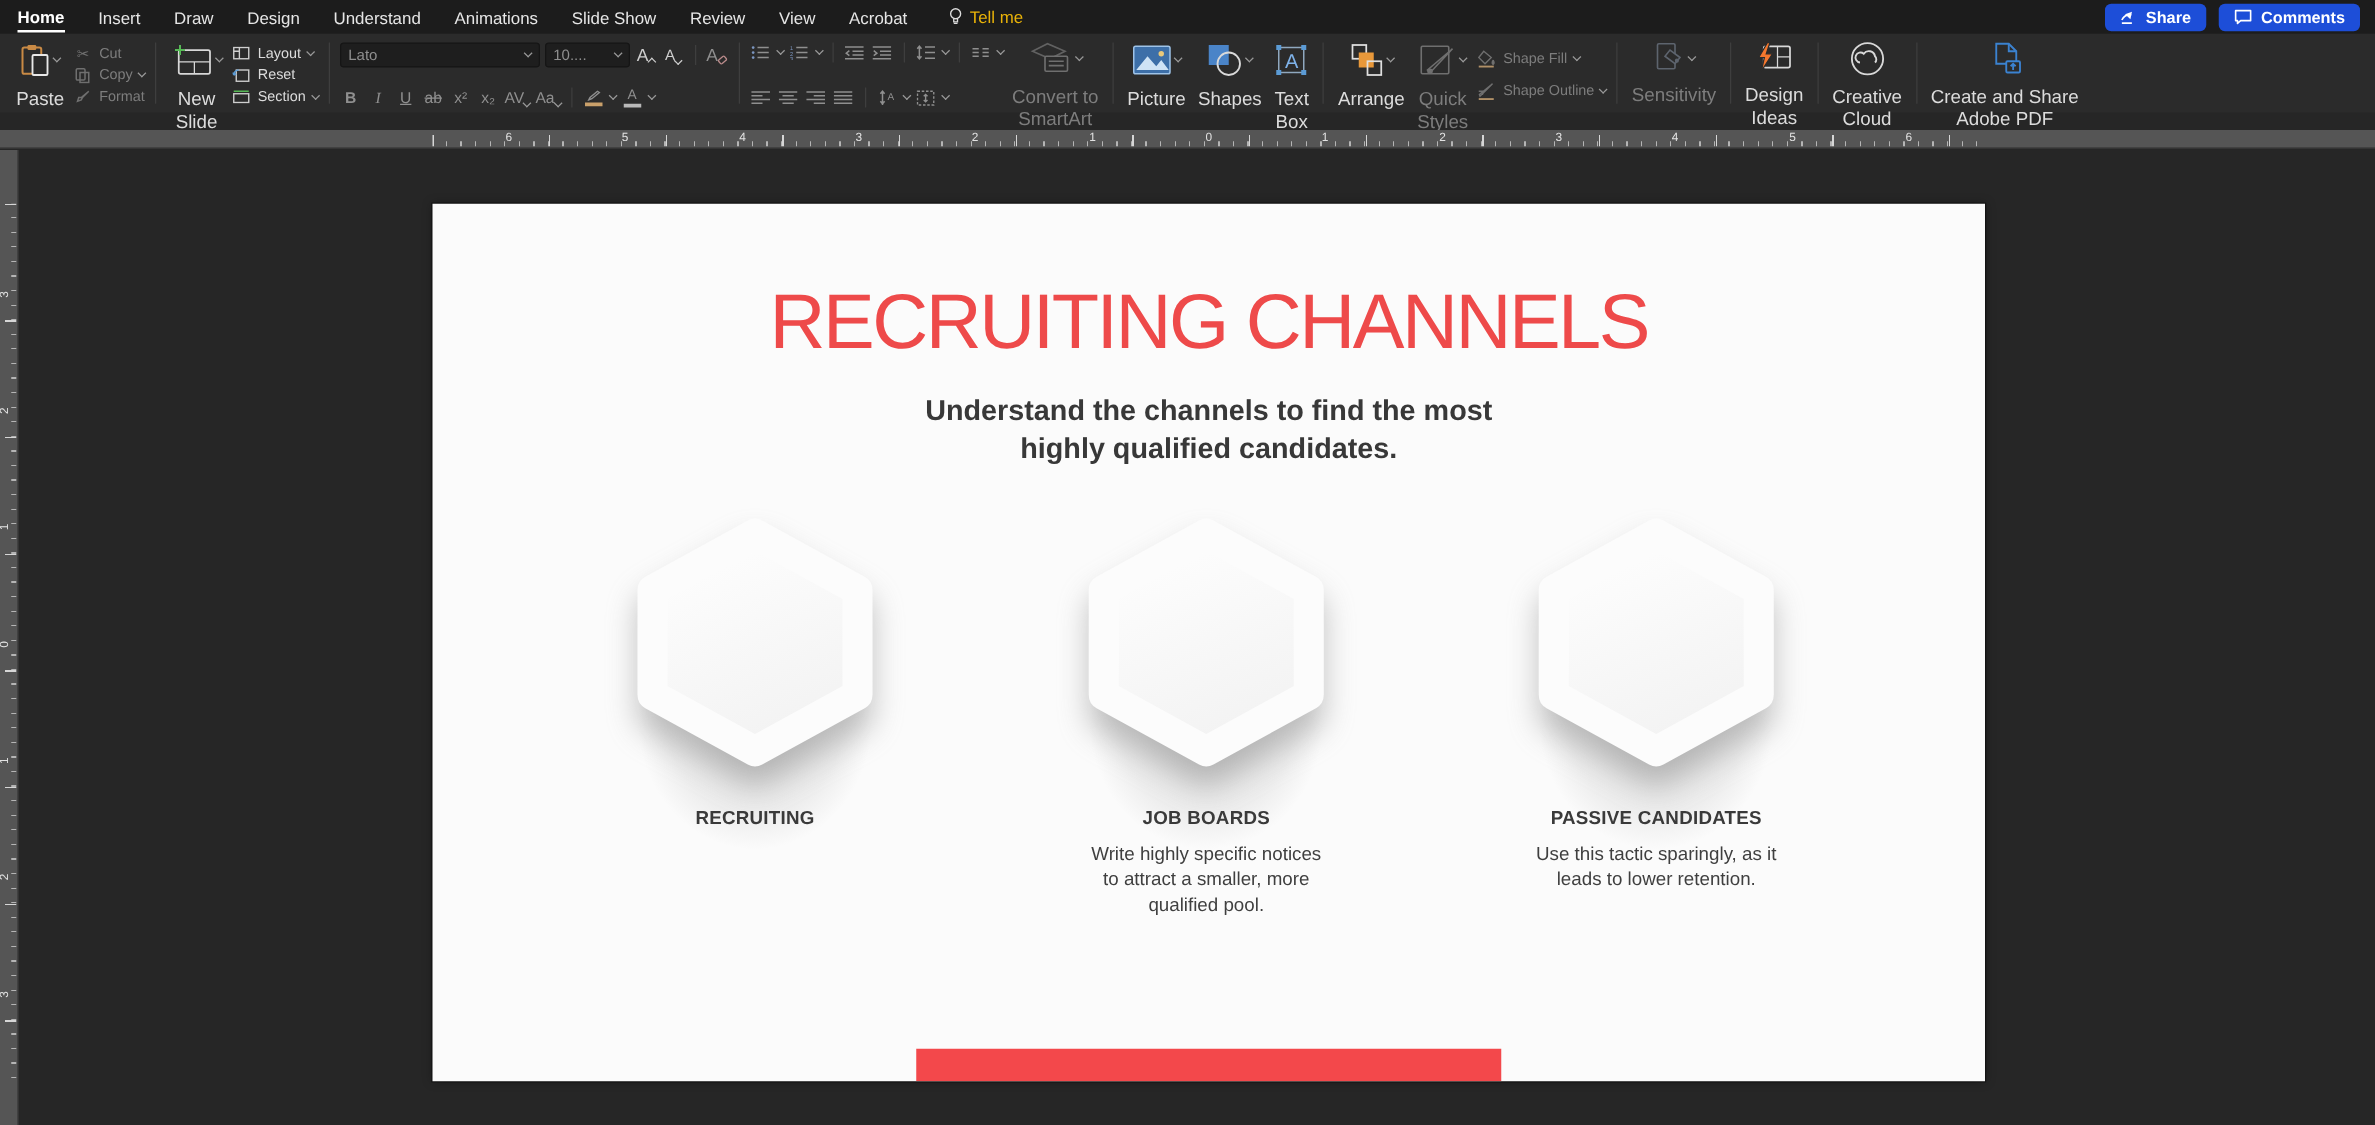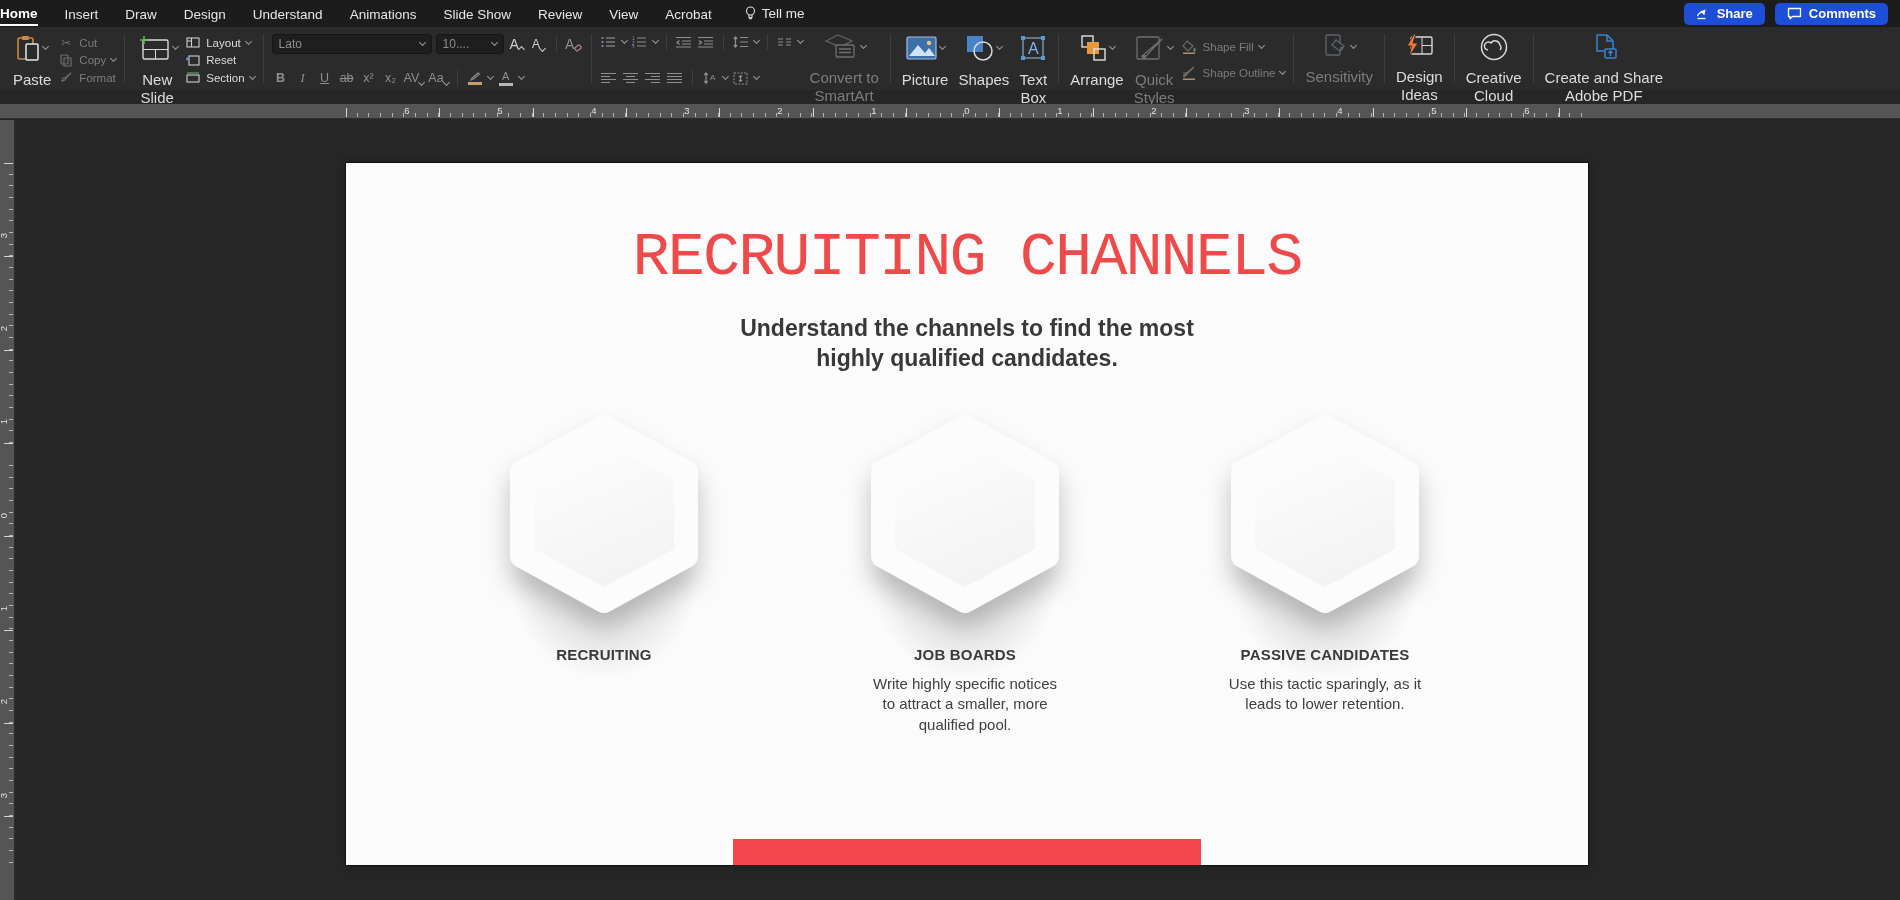--- a/index.html
+++ b/index.html
@@ -3,24 +3,24 @@
 <meta charset="utf-8">
 <style>
   * { margin:0; padding:0; box-sizing:border-box; }
   html,body { width:1900px; height:900px; overflow:hidden; background:#262626;
               font-family:"Liberation Sans", sans-serif; }
   .stage { position:relative; width:1900px; height:900px; }
 
   
   .menubar { position:absolute; left:0; top:0; right:0; height:27px; background:#1c1c1c;
              display:flex; align-items:center; justify-content:space-between; }
-  .tabs { display:flex; align-items:center; gap:27px; }
+  .tabs { display:flex; align-items:center; gap:27px; padding-left:14px; }
   .tab { font-size:13.5px; color:#e6e6e6; cursor:default; padding:4px 0 3px; }
   .tab.active { font-weight:bold; color:#fff; border-bottom:2px solid #fff; }
-  .tellme { display:flex; align-items:center; gap:6px; color:#e5e5e5; font-size:13.5px; margin-left:6px; }
+  .tellme { display:flex; align-items:center; gap:6px; color:#eab308; font-size:13.5px; margin-left:6px; }
   .topbtns { display:flex; align-items:center; gap:10px; padding-right:12px; }
   .topbtn { display:flex; align-items:center; gap:7px; background:#1d4ed8; border-radius:5px;
             padding:3px 12px 4px; color:#fff; font-size:13px; font-weight:bold; }
 
   
   .ribbon { position:absolute; left:0; top:27px; right:0; height:63px; background:#2b2b2b;
             display:flex; align-items:stretch; padding:4px 4px 4px 8px; }
   .vd { width:1px; background:#3e3e3e; margin:3px 6px; }
   .grp { display:flex; align-items:flex-start; }
   .bb { display:flex; flex-direction:column; align-items:center; padding:2px 5px 0; }
@@ -646,21 +646,21 @@
     <span class="vnum" style="top:110px">3</span>
     <span class="vnum" style="top:203px">2</span>
     <span class="vnum" style="top:296px">1</span>
     <span class="vnum" style="top:390px">0</span>
     <span class="vnum" style="top:483px">1</span>
     <span class="vnum" style="top:576px">2</span>
     <span class="vnum" style="top:670px">3</span>
   </div>
 
   <div class="slide">
-    <div class="slide-title" style="color: rgb(238, 74, 74); font-family: Liberation Mono, monospace;">RECRUITING CHANNELS</div>
+    <div class="slide-title" style="color: rgb(238, 74, 74);">RECRUITING CHANNELS</div>
     <div class="slide-sub">
       <div>Understand the channels to find the most</div>
       <div>highly qualified candidates.</div>
     </div>
 
     <div class="card" style="left:258px">
       <div class="cardshadow"></div>
       <svg class="hex" width="190" height="200" viewBox="0 0 190 200">
         <defs>
             <linearGradient id="hg1" x1="0" y1="0" x2="0.4" y2="1">

